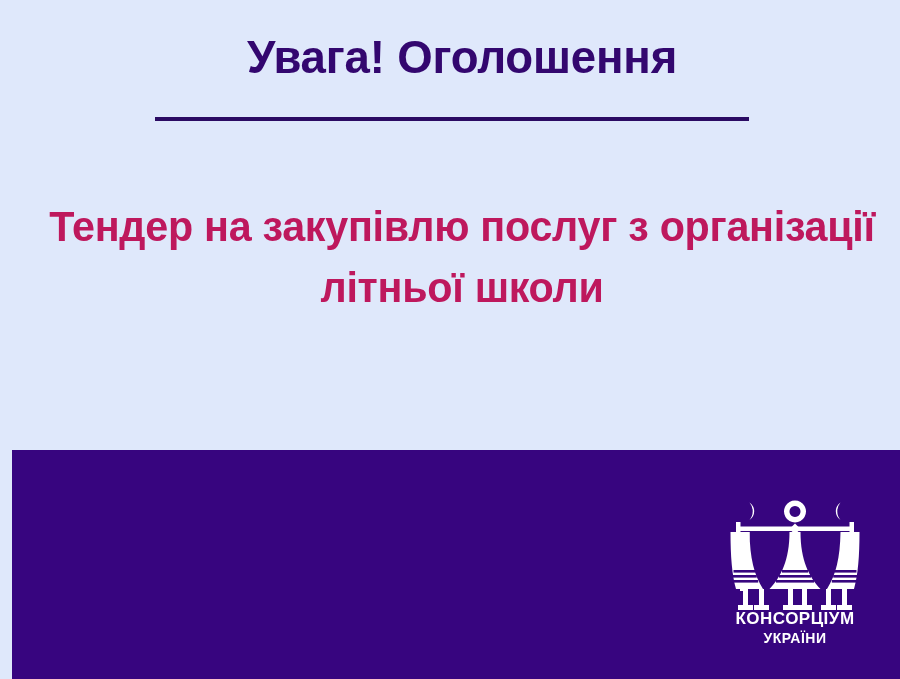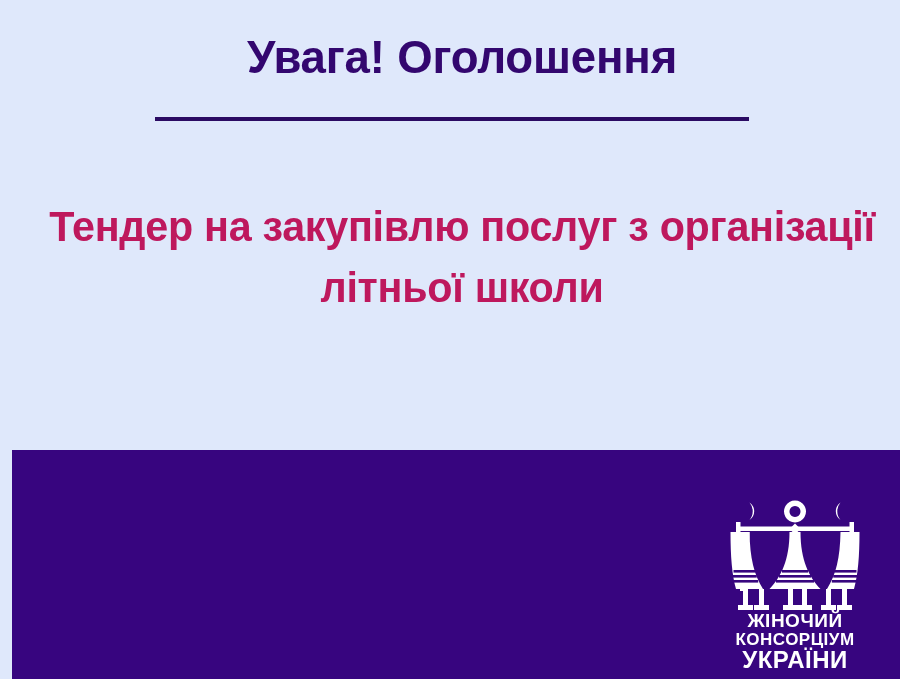--- a/index.html
+++ b/index.html
@@ -112,21 +112,21 @@
     text-align: center;
     color: #ffffff;
   }
   .logo-wordmark .wm {
     display: block;
     font-weight: bold;
     letter-spacing: 0.5px;
   }
   .wm-1 { font-size: 19px; line-height: 21px; }
   .wm-2 { font-size: 17px; line-height: 17px; letter-spacing: 0.3px; }
-  .wm-3 { font-size: 24px; line-height: 23px; }
+  .wm-3 { font-size: 14px; line-height: 23px; }
 </style>
 </head>
 <body>
 
 <div class="poster">
 
   <div class="top-panel"></div>
   <div class="bottom-band"></div>
 
   <div class="headline">Увага! Оголошення</div>
@@ -195,20 +195,19 @@
             <rect x="91" y="109" width="15" height="5"></rect>
             <rect x="112" y="93" width="5" height="17"></rect>
             <rect x="107" y="109" width="15" height="5"></rect>
           </g>
 
         </g>
       </svg>
     </div>
 
     <div class="logo-wordmark">
-      <span class="wm wm-1">ЖІНОЧИЙ</span>
       <span class="wm wm-2">КОНСОРЦІУМ</span>
       <span class="wm wm-3">УКРАЇНИ</span>
     </div>
 
   </div>
 
 </div>
 
 </body></html>

